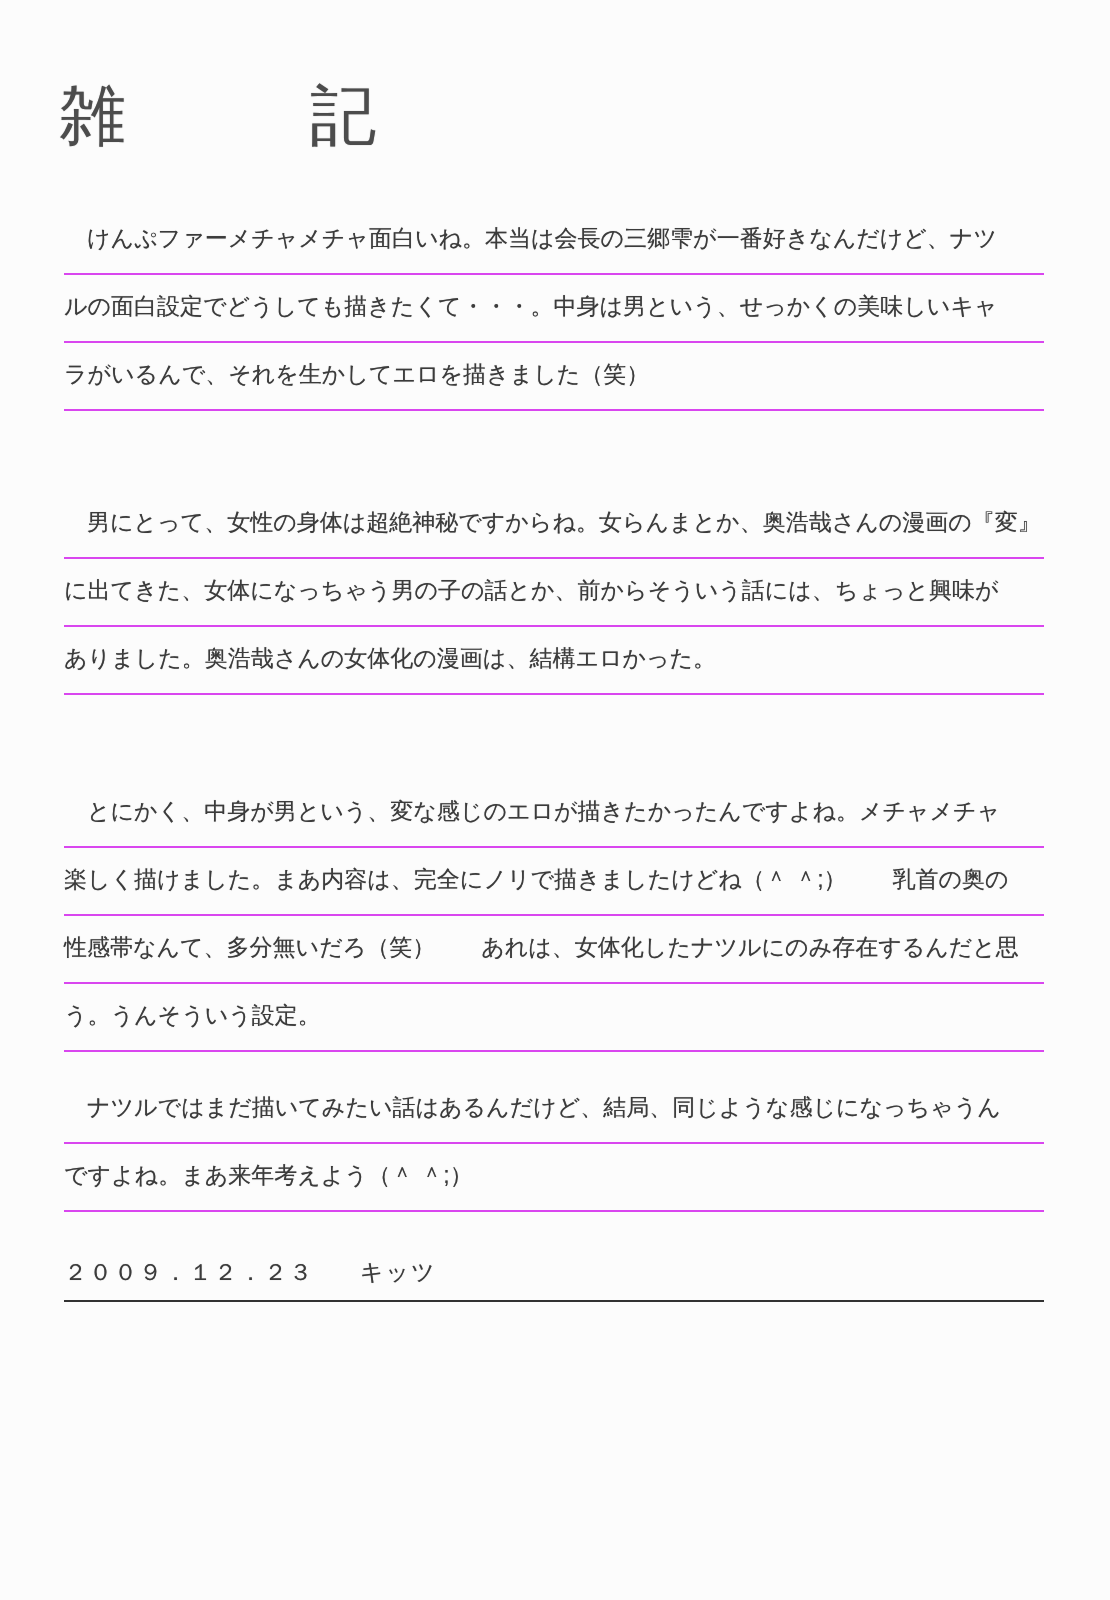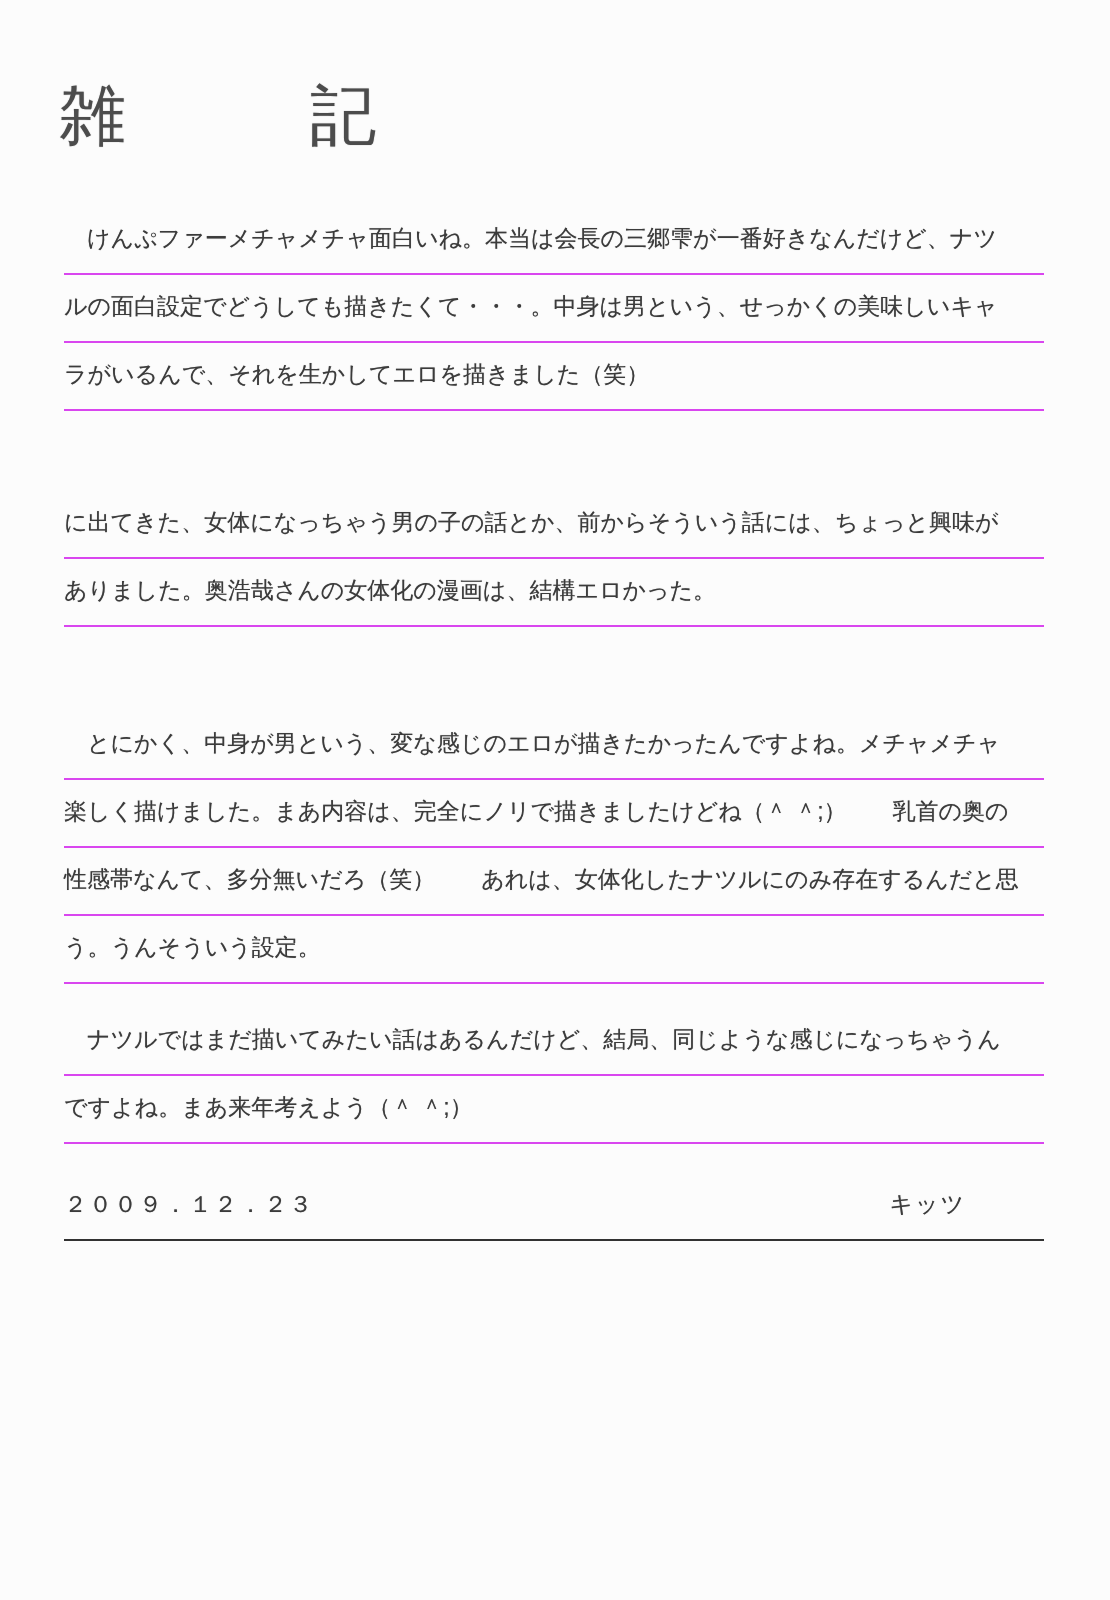--- a/index.html
+++ b/index.html
@@ -54,22 +54,22 @@
     white-space: nowrap;
     letter-spacing: 0px;
     text-shadow: 0 0 0.7px rgba(55,55,55,0.6);
   }
   .signature-line {
     margin-top: 12px;
     height: 63px;
     border-bottom: 2px solid #323232;
     display: flex;
     align-items: flex-end;
-    justify-content: space-between;
-    padding-bottom: 20px;
+    justify-content: flex-start;
+    padding-bottom: 13px;
     gap: 46px;
     padding-right: 78px;
   }
   .signature-line .line-text {
     letter-spacing: 2px;
   }
 </style>
 </head>
 <body>
 
@@ -85,20 +85,23 @@
             <span class="line-text">　けんぷファーメチャメチャ面白いね。本当は会長の三郷雫が一番好きなんだけど、ナツ</span>
           </div>
           <div class="line">
             <span class="line-text">ルの面白設定でどうしても描きたくて・・・。中身は男という、せっかくの美味しいキャ</span>
           </div>
           <div class="line">
             <span class="line-text">ラがいるんで、それを生かしてエロを描きました（笑）</span>
           </div>
         </div>
         <div class="paragraph">
+          <div class="line">
+            <span class="line-text">　男にとって、女性の身体は超絶神秘ですからね。女らんまとか、奥浩哉さんの漫画の『変』</span>
+          </div>
           <div class="line">
             <span class="line-text">に出てきた、女体になっちゃう男の子の話とか、前からそういう話には、ちょっと興味が</span>
           </div>
           <div class="line">
             <span class="line-text">ありました。奥浩哉さんの女体化の漫画は、結構エロかった。</span>
           </div>
         </div>
         <div class="paragraph">
           <div class="line">
             <span class="line-text">　とにかく、中身が男という、変な感じのエロが描きたかったんですよね。メチャメチャ</span>

